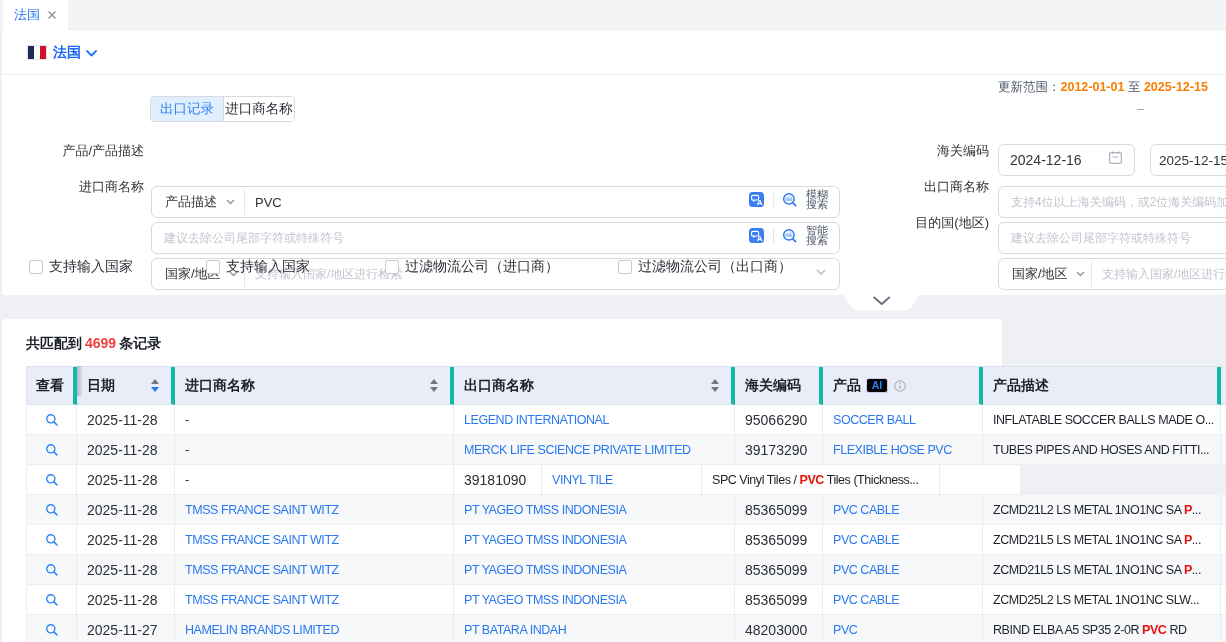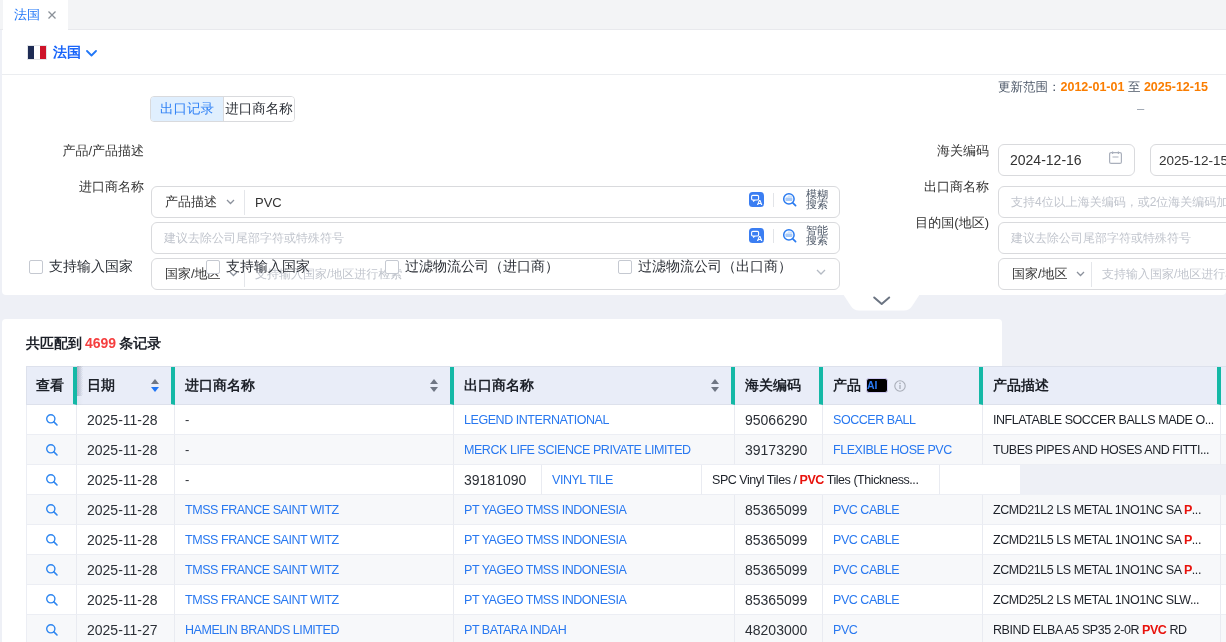--- a/index.html
+++ b/index.html
@@ -44,21 +44,21 @@
 .tr.odd .td{background:#fff;}
 .lat{font-size:12.5px;letter-spacing:-0.45px;}
 .lnk{color:#2878f0;}
 .desc{color:#1d2129;}
 .red{color:#e8120c;font-weight:bold;}
 .caret{position:absolute;right:12px;width:0;height:0;border-left:4px solid transparent;border-right:4px solid transparent;}
 .cup{top:12px;border-bottom:5px solid #6f7684;}
 .cdn{bottom:12px;border-top:5px solid #6f7684;}
 .cdn.on{border-top-color:#2176f5;}
 .colshadow{position:absolute;left:51px;top:0;width:6px;height:100%;background:linear-gradient(to right,rgba(60,70,100,0.045),rgba(60,70,100,0));pointer-events:none;}
-.aibadge{display:inline-block;background:#000000;color:#2b7cf5;font-size:10.5px;font-weight:bold;border:1px solid #cfc9f2;border-radius:3px;width:22px;height:15px;line-height:13px;text-align:left;margin-left:5px;}
+.aibadge{display:inline-block;background:#000000;color:#2b7cf5;font-size:10.5px;font-weight:bold;border:1px solid #cfc9f2;border-radius:3px;width:22px;height:15px;line-height:13px;text-align:center;margin-left:5px;}
 </style>
 </head>
 <body>
 <div class="tabbar"></div>
 <div class="tab">
     <span class="t">法国</span>
     <svg width="10" height="10">
       <path d="M1.5 1.5 L8.5 8.5 M8.5 1.5 L1.5 8.5" stroke="#8a9098" stroke-width="1.3"></path>
     </svg>
   </div>

